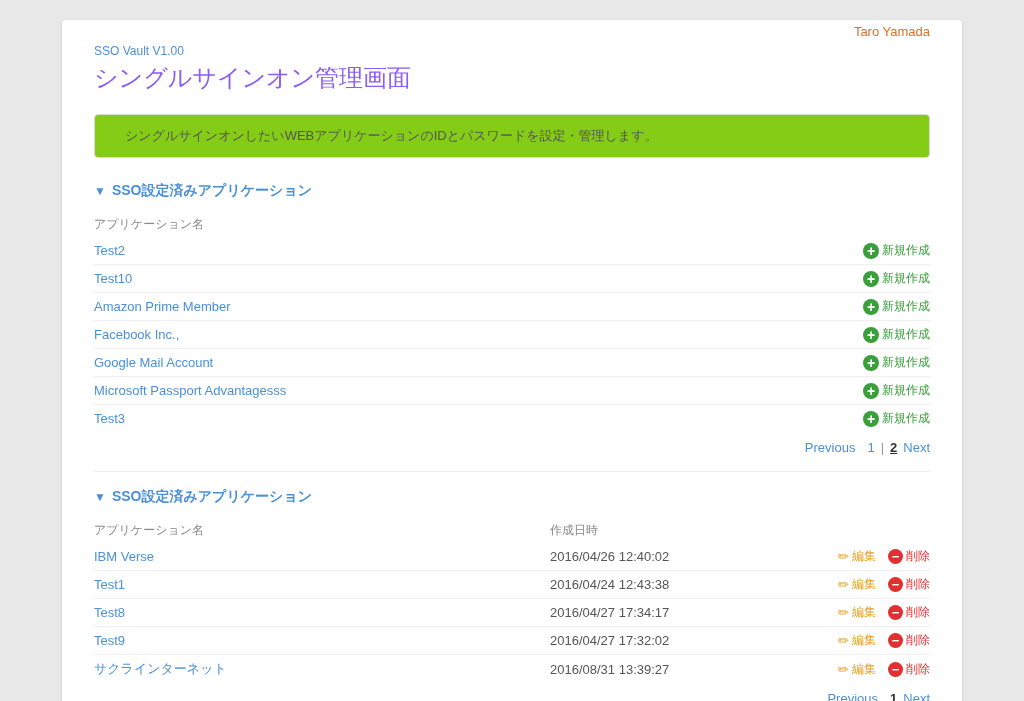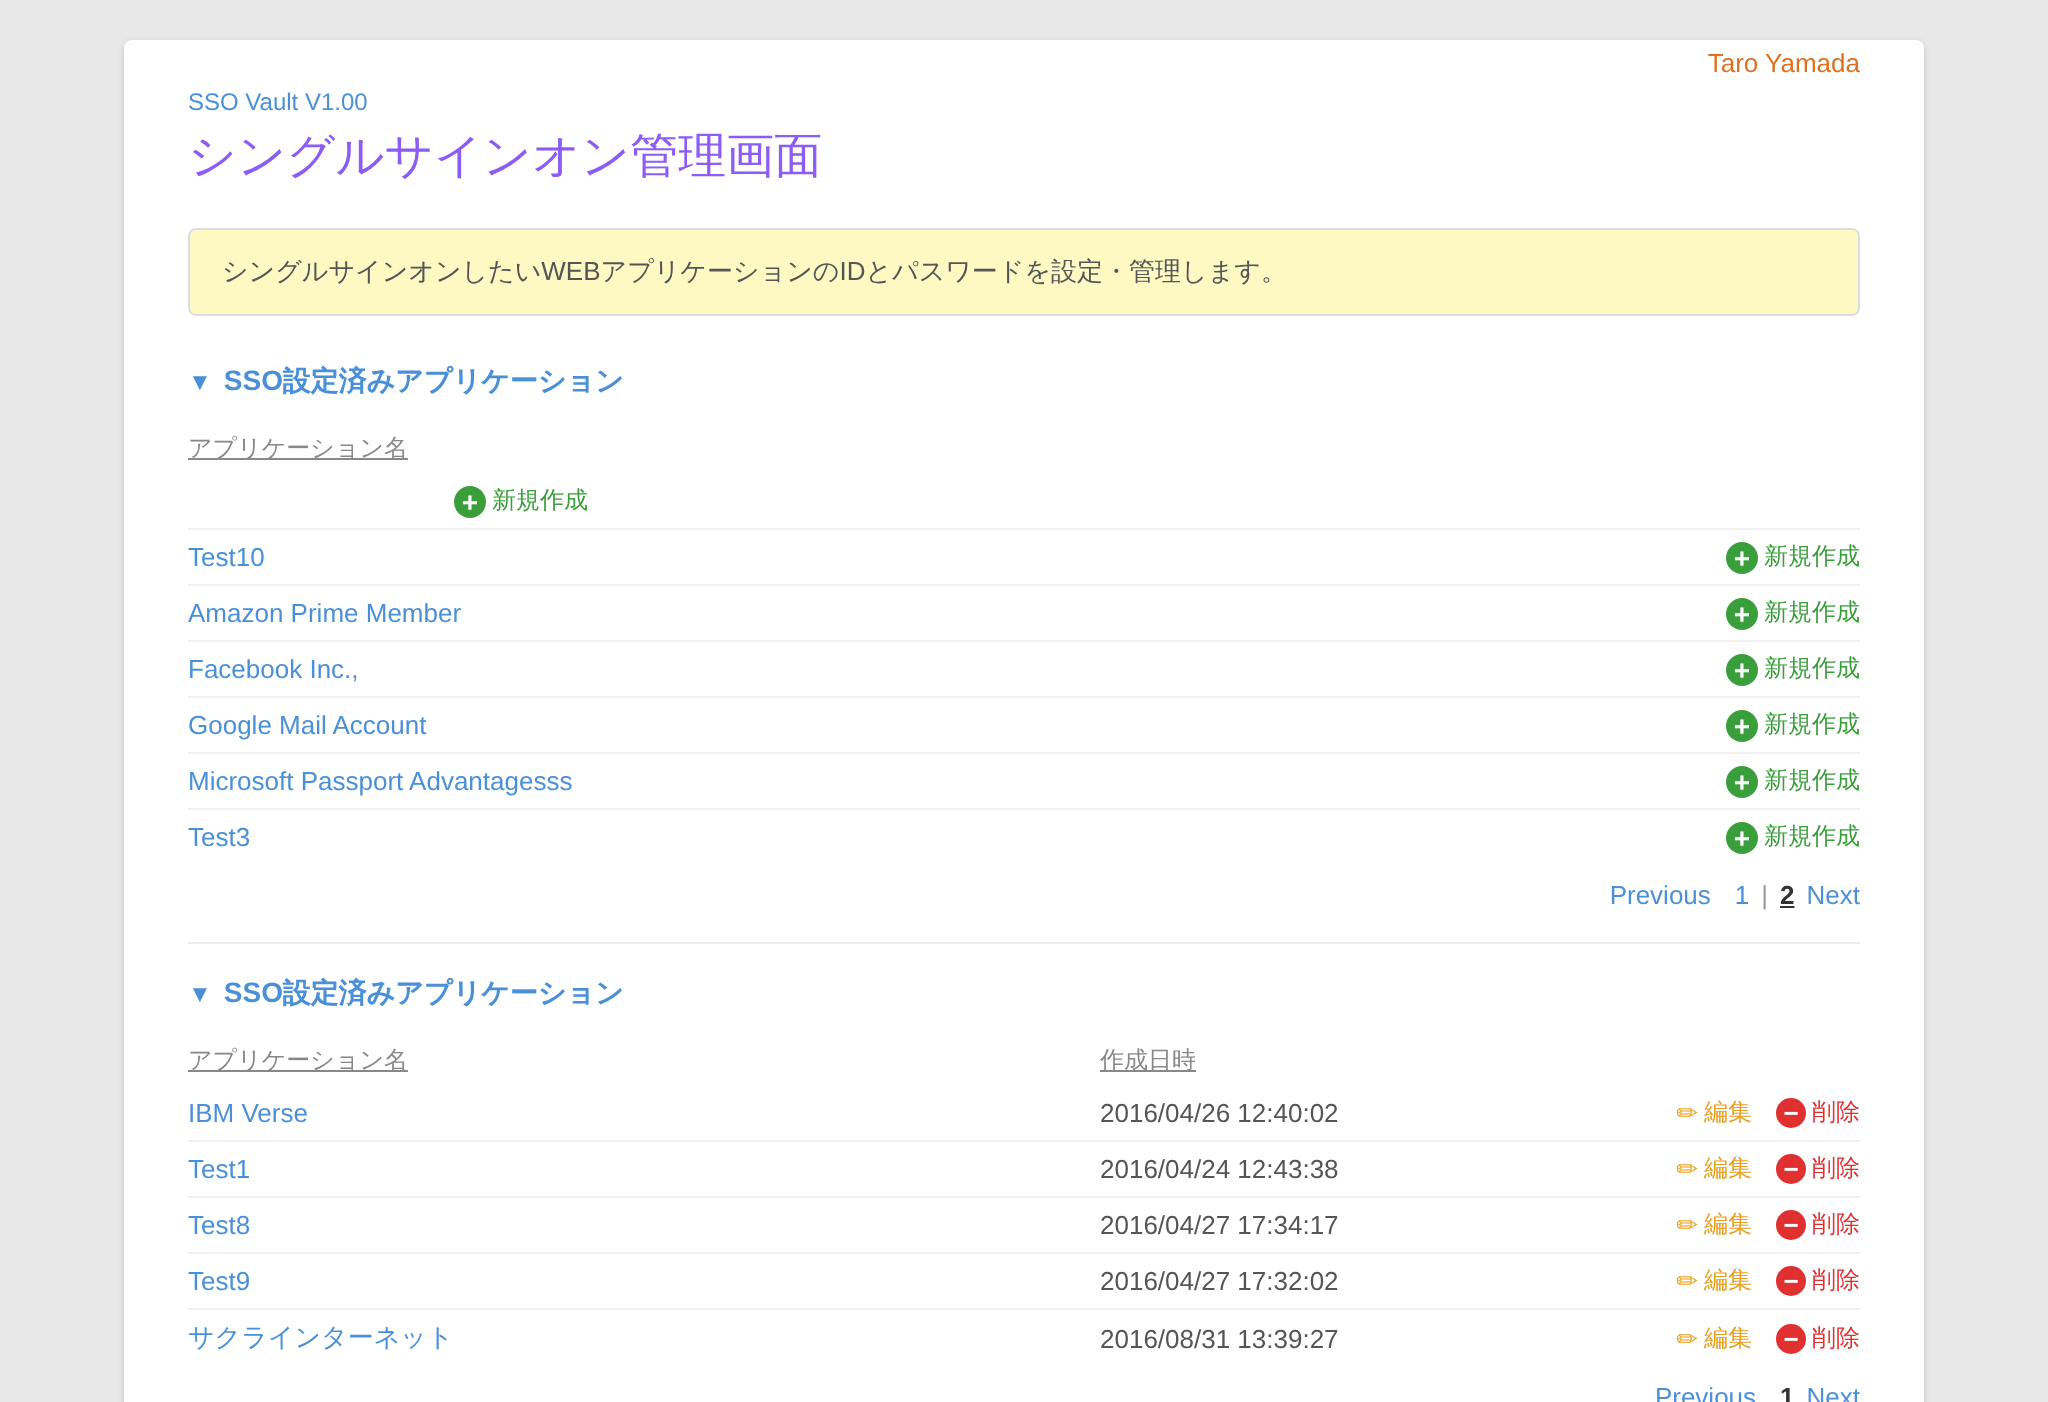--- a/index.html
+++ b/index.html
@@ -38,25 +38,25 @@
     .page-title {
       font-size: 24px;
       font-weight: normal;
       color: #8b5cf6;
       margin-bottom: 20px;
       font-family: Liberation Mono, monospace;
     }
     .description-box {
       border: 1px solid #ddd;
       border-radius: 4px;
-      padding: 12px 16px;
+      padding: 12px 30px;
       color: #555;
       font-size: 13px;
       margin-bottom: 24px;
-      background: #fef9c3;
+      background: #84cc16;
     }
     .section-header {
       display: flex;
       align-items: center;
       color: #4a90d9;
       font-size: 14px;
       font-weight: bold;
       margin-bottom: 12px;
       cursor: pointer;
     }
@@ -65,21 +65,20 @@
       font-size: 12px;
       color: #4a90d9;
     }
     .col-header {
       color: #888;
       font-size: 12px;
       padding: 4px 0;
       border-bottom: none;
       display: flex;
       gap: 0;
-      text-decoration: underline;
     }
     .col-app-name { flex: 1; }
     .col-date { width: 180px; }
     .col-actions { width: 200px; }
     .table-section { margin-bottom: 8px; }
     .data-row {
       display: flex;
       align-items: center;
       padding: 5px 0;
       border-bottom: 1px solid #f0f0f0;
@@ -199,20 +198,21 @@
     <span>SSO設定済みアプリケーション</span>
   </div>
 
   <div class="table-section">
     <div class="col-header">
       <span class="col-app-name">アプリケーション名</span>
     </div>
 
     <div id="unset-apps-rows">
         <div class="data-row">
+      <span class="plain-app-name">Test2</span>
       <div class="app-actions" style="display:flex;justify-content:flex-end;align-items:center;">
         <a class="btn-new">
           <span class="icon-circle-plus">+</span>
           <span>新規作成</span>
         </a>
       </div>
     </div>
         <div class="data-row">
       <span class="plain-app-name">Test10</span>
       <div class="app-actions" style="display:flex;justify-content:flex-end;align-items:center;">

